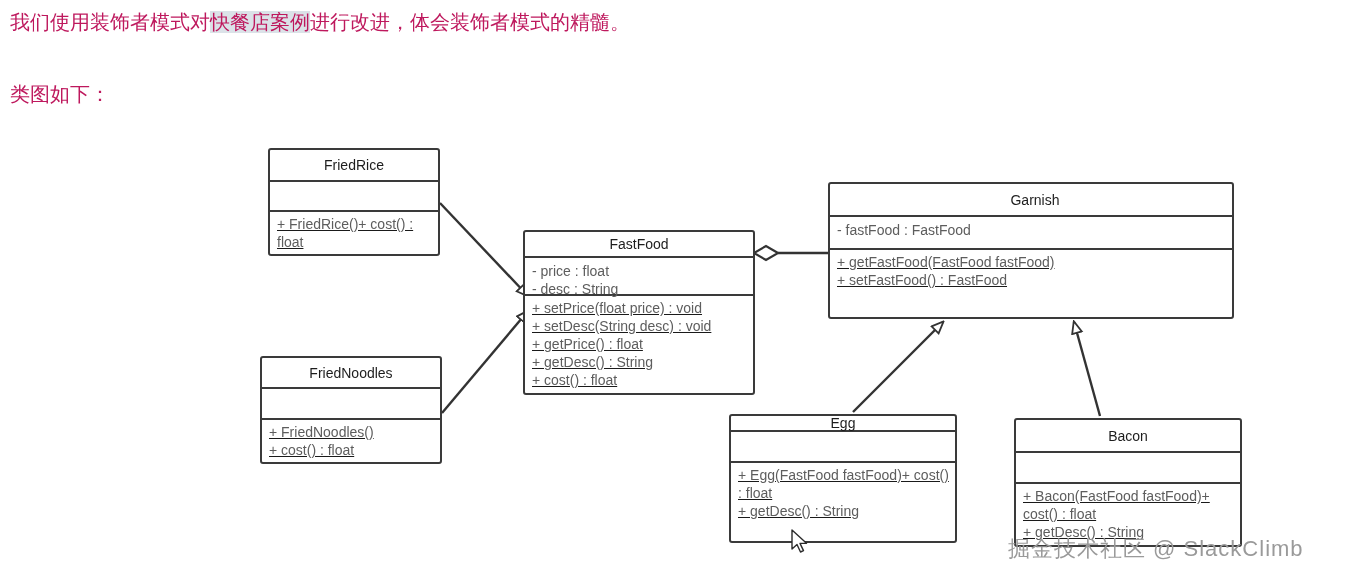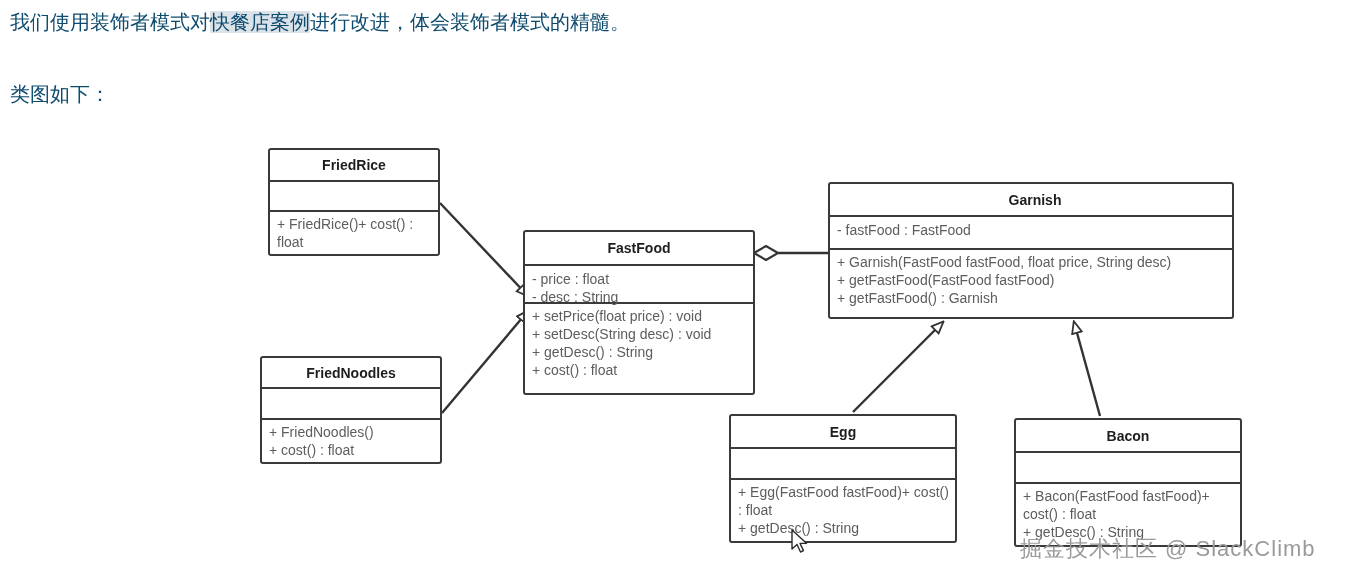--- a/index.html
+++ b/index.html
@@ -14,21 +14,21 @@
     overflow: hidden;
     font-family: "Liberation Sans", "DejaVu Sans", sans-serif;
     color: #1a1a1a;
   }
 
   
   .prose {
     position: absolute;
     font-size: 20px;
     line-height: 28px;
-    color: #0c4a6e;
+    color: #be185d;
     white-space: nowrap;
   }
   #line-1 { left: 10px; top: 8px; }
   #line-2 { left: 10px; top: 80px; }
   .hl {
     background: #dbe2e8;
   }
 
   
   #diagram {
@@ -50,81 +50,81 @@
   .uml-class {
     position: absolute;
     box-sizing: border-box;
     border: 2px solid #3a3a3a;
     border-radius: 3px;
     background: #ffffff;
     z-index: 3;
   }
   .uml-title {
     font-size: 14px;
-    font-weight: bold;
+    font-weight: normal;
     text-align: center;
     color: #1d1d1d;
     border-bottom: 2px solid #3a3a3a;
     box-sizing: border-box;
     display: flex;
     align-items: center;
     justify-content: center;
   }
   .uml-attrs {
     border-bottom: 2px solid #3a3a3a;
     box-sizing: border-box;
     padding: 4px 24px 3px 7px;
   }
   .uml-ops {
     box-sizing: border-box;
     padding: 3px 1px 4px 7px;
+    text-decoration: underline;
   }
   .uml-attrs div, .uml-ops div {
     font-size: 14px;
     line-height: 18px;
     color: #5d5d5d;
     white-space: normal;
   }
 
   
   #class-friedrice   { left: 268px; top: 148px; width: 172px; height: 108px; }
   #class-friedrice   .uml-title { height: 32px; }
   #class-friedrice   .uml-attrs { height: 30px; }
 
   #class-friednoodles{ left: 260px; top: 356px; width: 182px; height: 108px; }
   #class-friednoodles .uml-title { height: 31px; }
   #class-friednoodles .uml-attrs { height: 31px; }
 
   #class-fastfood    { left: 523px; top: 230px; width: 232px; height: 165px; }
-  #class-fastfood    .uml-title { height: 34px; }
+  #class-fastfood    .uml-title { height: 26px; }
   #class-fastfood    .uml-attrs { height: 38px; }
 
   #class-garnish     { left: 828px; top: 182px; width: 406px; height: 137px; }
   #class-garnish     .uml-title { height: 33px; padding-left: 8px; }
   #class-garnish     .uml-attrs { height: 33px; }
 
   #class-egg         { left: 729px; top: 414px; width: 228px; height: 129px; }
-  #class-egg         .uml-title { height: 33px; }
+  #class-egg         .uml-title { height: 16px; }
   #class-egg         .uml-attrs { height: 31px; }
 
   #class-bacon       { left: 1014px; top: 418px; width: 228px; height: 129px; }
   #class-bacon       .uml-title { height: 33px; }
   #class-bacon       .uml-attrs { height: 31px; }
 
   
   #watermark {
     position: absolute;
     left: 1008px;
     top: 534px;
     font-size: 22px;
     color: #9a9a9a;
     white-space: nowrap;
     z-index: 6;
     letter-spacing: 1px;
-    margin-left: 12px;
   }
 
   
   #cursor {
     position: absolute;
     left: 791px;
     top: 529px;
     z-index: 8;
     pointer-events: none;
   }
@@ -176,34 +176,34 @@
 
   <div class="uml-class" id="class-fastfood">
     <div class="uml-title">FastFood</div>
     <div class="uml-attrs">
       <div>- price : float</div>
       <div>- desc : String</div>
     </div>
     <div class="uml-ops">
       <div>+ setPrice(float price) : void</div>
       <div>+ setDesc(String desc) : void</div>
+      <div>+ getPrice() : float</div>
       <div>+ getDesc() : String</div>
       <div>+ cost() : float</div>
     </div>
   </div>
 
   <div class="uml-class" id="class-garnish">
     <div class="uml-title">Garnish</div>
     <div class="uml-attrs">
       <div>- fastFood : FastFood</div>
     </div>
     <div class="uml-ops">
-      <div>+ Garnish(FastFood fastFood, float price, String desc)</div>
       <div>+ getFastFood(FastFood fastFood)</div>
-      <div>+ getFastFood() : Garnish</div>
+      <div>+ setFastFood() : FastFood</div>
     </div>
   </div>
 
   <div class="uml-class" id="class-egg">
     <div class="uml-title">Egg</div>
     <div class="uml-attrs"></div>
     <div class="uml-ops">
       <div>+ Egg(FastFood fastFood)+ cost() : float</div>
       <div>+ getDesc() : String</div>
     </div>

